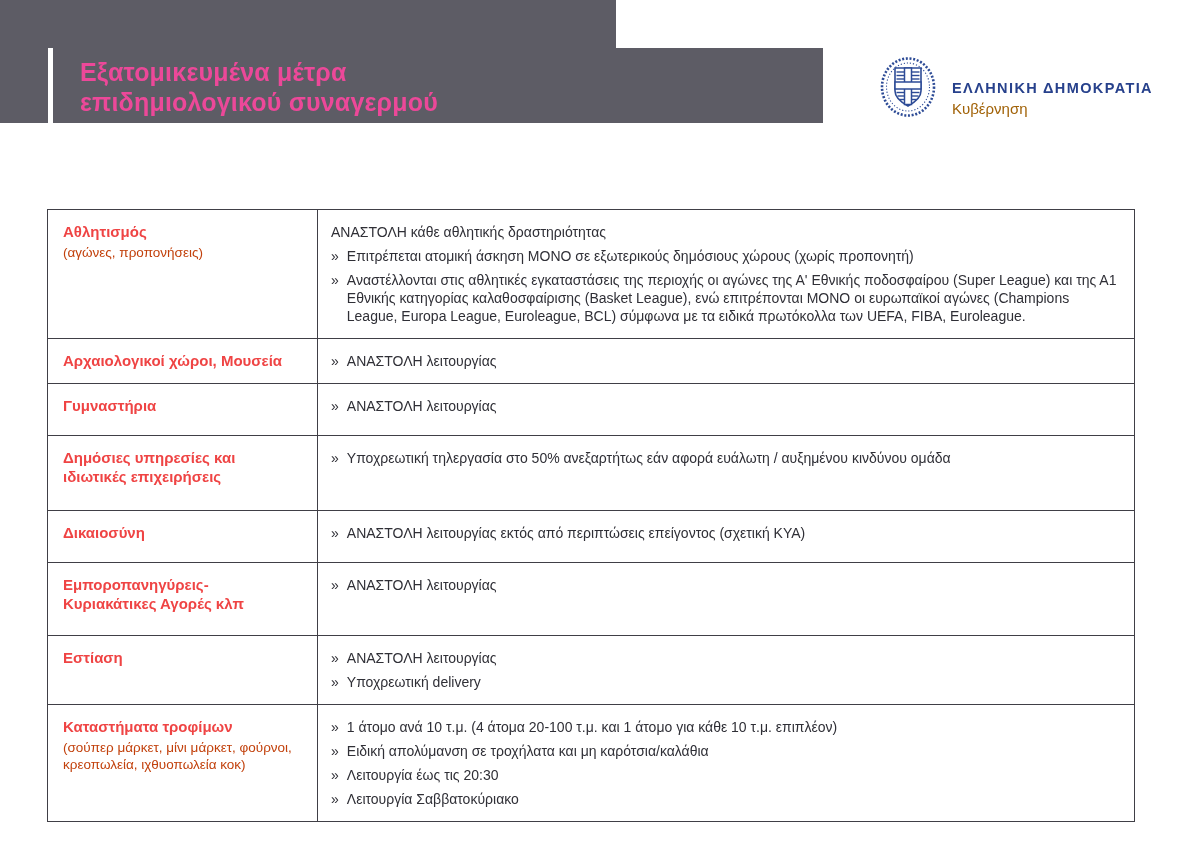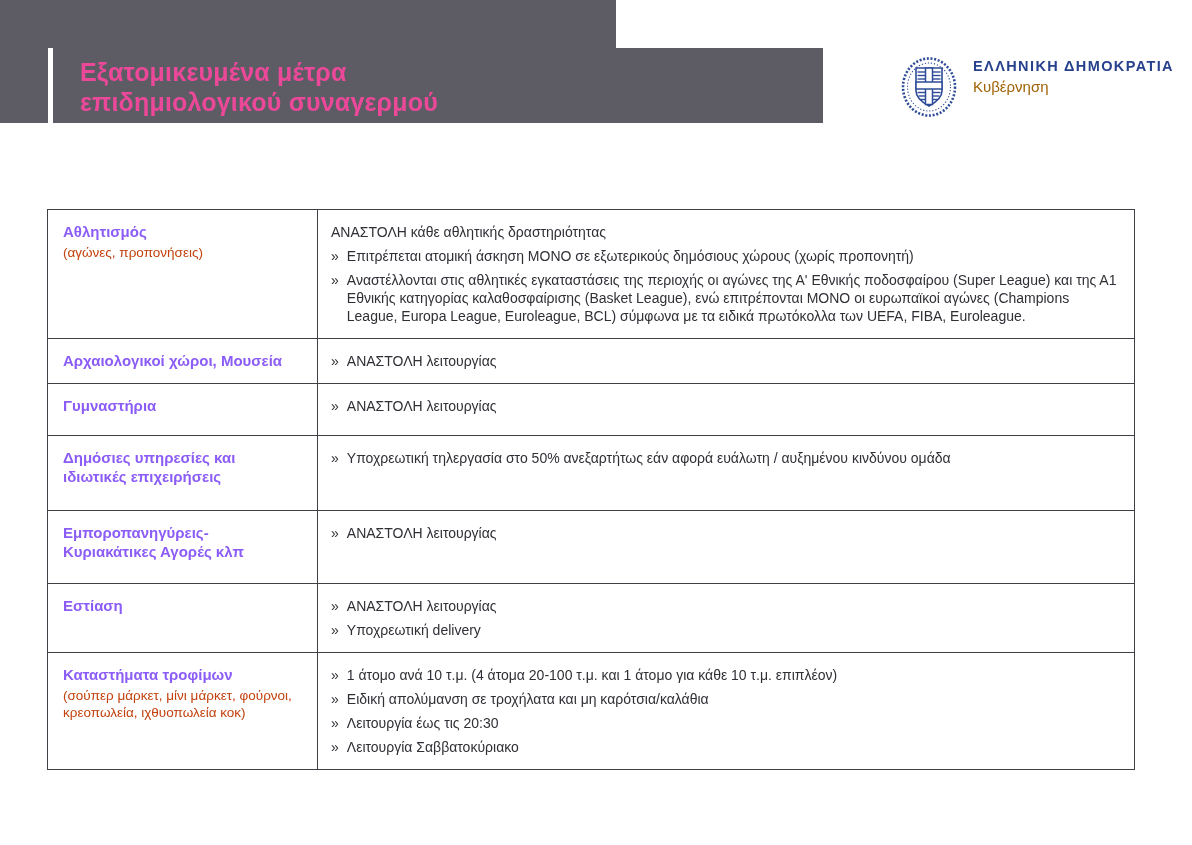--- a/index.html
+++ b/index.html
@@ -10,36 +10,36 @@
   }
   
   .banner-top{position:absolute;left:0;top:0;width:616px;height:48px;background:#5d5c65;}
   .banner-main{position:absolute;left:0;top:48px;width:823px;height:75px;background:#5d5c65;}
   .accent-bar{position:absolute;left:48px;top:48px;width:5px;height:75px;background:#ffffff;}
   .banner-title{
     position:absolute;left:80px;top:57px;width:700px;
     color:#ec4899;font-size:25px;font-weight:bold;line-height:30px;letter-spacing:0.2px;
   }
   
-  .gov-logo{position:absolute;left:899px;top:55px;display:flex;align-items:flex-start;}
+  .gov-logo{position:absolute;left:878px;top:55px;display:flex;align-items:flex-end;}
   .gov-emblem{width:60px;height:64px;flex:0 0 auto;}
   .gov-text{margin-left:14px;padding-top:2px;}
   .gov-name{font-size:14.5px;font-weight:bold;color:#27418c;letter-spacing:1.4px;line-height:18px;}
   .gov-sub{font-size:15px;color:#a16207;line-height:20px;margin-top:2px;}
   
   table.measures{
     position:absolute;left:47px;top:209px;width:1088px;
     border-collapse:collapse;table-layout:fixed;
   }
   table.measures td{
     border:1px solid #403f46;vertical-align:top;box-sizing:border-box;
   }
   td.cat-cell{width:270px;padding:12px 16px 8px 15px;}
   td.measures-cell{padding:7px 16px 7px 13px;}
-  .cat-title{font-size:15px;font-weight:bold;color:#8b5cf6;line-height:19px;}
+  .cat-title{font-size:15px;font-weight:bold;color:#ef4444;line-height:19px;}
   .cat-note{font-size:13.5px;color:#c2410c;line-height:17px;margin-top:3px;}
   .measure{display:flex;margin:6px 0;font-size:14px;line-height:18px;color:#2f2f36;}
   .measure .bullet{flex:0 0 auto;margin-right:8px;}
   .measure .mtext{flex:1 1 auto;}
 </style>
 </head>
 <body>
 
 <div class="banner-top"></div>
 <div class="banner-main"></div>
@@ -132,20 +132,32 @@
       <div class="cat-title">Δημόσιες υπηρεσίες και ιδιωτικές επιχειρήσεις</div>
 
     </td>
     <td class="measures-cell">
           <div class="measure">
     <span class="bullet">»</span>
     <span class="mtext">Υποχρεωτική τηλεργασία στο 50% ανεξαρτήτως εάν αφορά ευάλωτη / αυξημένου κινδύνου ομάδα</span>
   </div>
         </td>
   </tr>
+      <tr style="height: 52px;">
+    <td class="cat-cell">
+      <div class="cat-title">Δικαιοσύνη</div>
+
+    </td>
+    <td class="measures-cell">
+          <div class="measure">
+    <span class="bullet">»</span>
+    <span class="mtext">ΑΝΑΣΤΟΛΗ λειτουργίας εκτός από περιπτώσεις επείγοντος (σχετική ΚΥΑ)</span>
+  </div>
+        </td>
+  </tr>
       <tr style="height: 73px;">
     <td class="cat-cell">
       <div class="cat-title">Εμποροπανηγύρεις-Κυριακάτικες Αγορές κλπ</div>
 
     </td>
     <td class="measures-cell">
           <div class="measure">
     <span class="bullet">»</span>
     <span class="mtext">ΑΝΑΣΤΟΛΗ λειτουργίας</span>
   </div>

